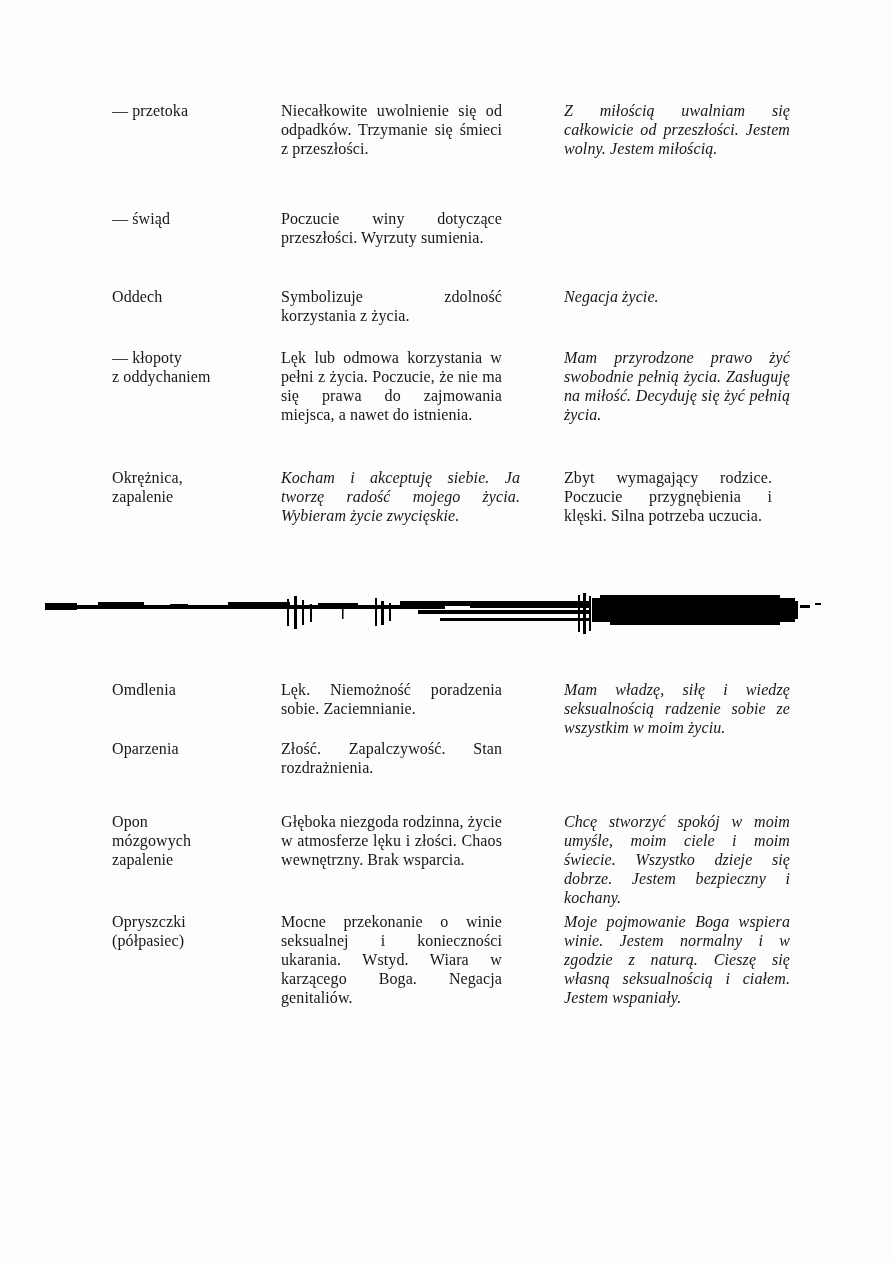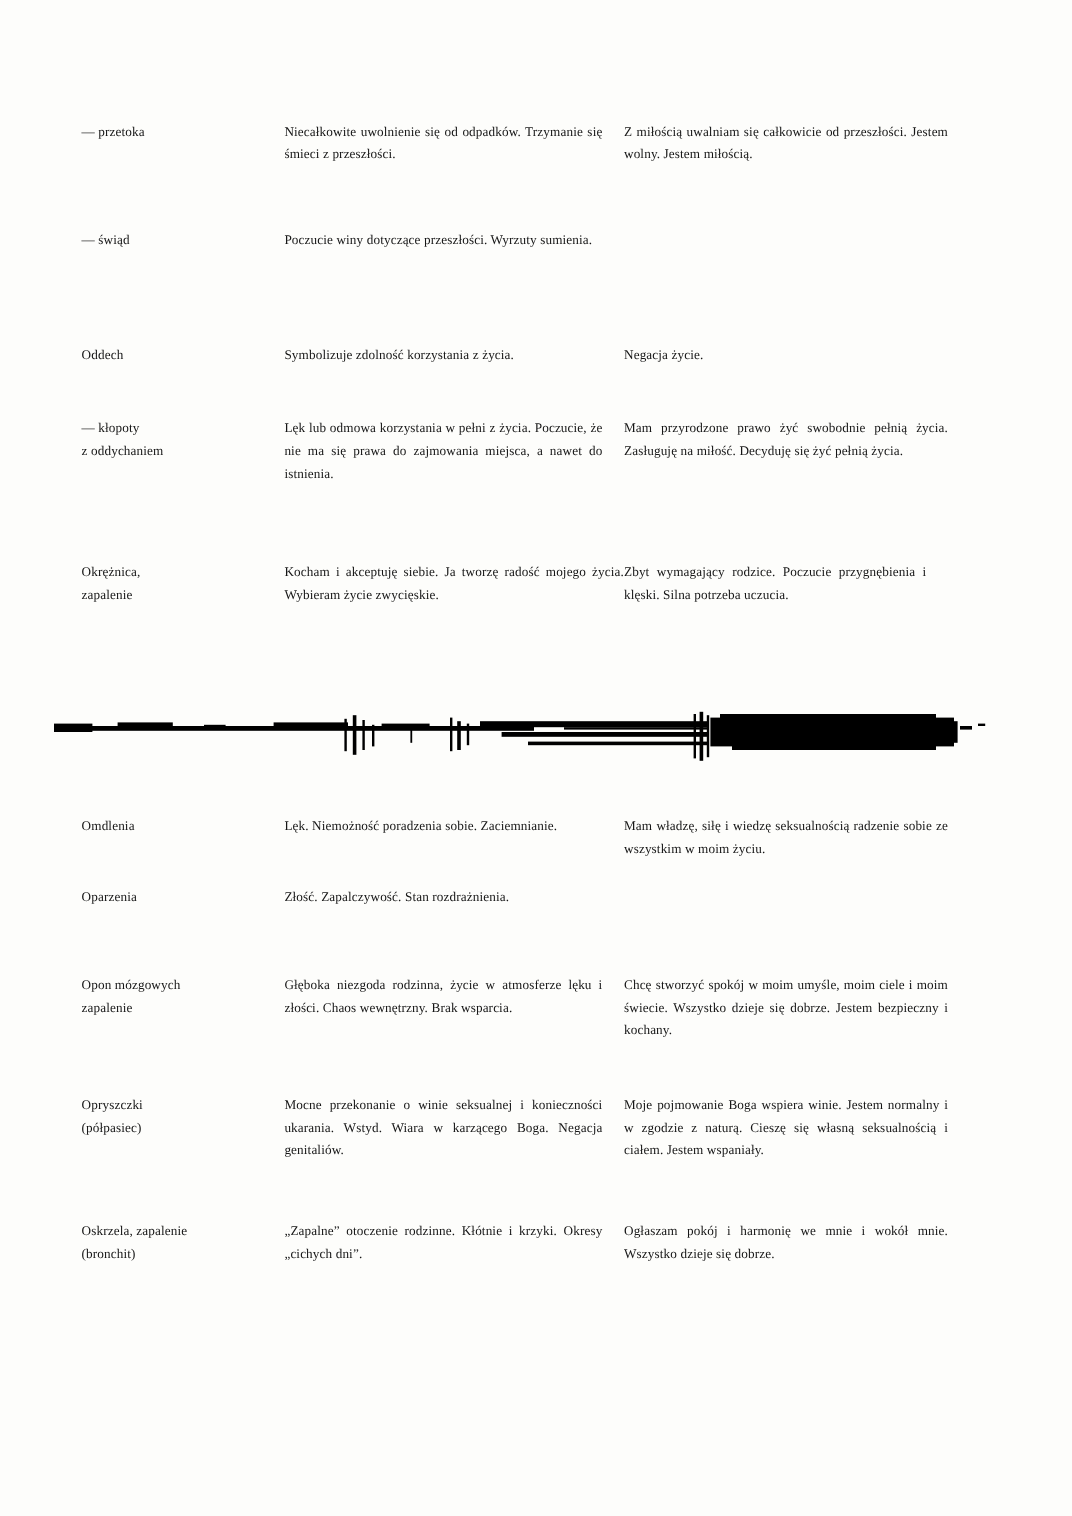--- a/index.html
+++ b/index.html
@@ -20,34 +20,36 @@
   .row {
     position: absolute;
     left: 0;
     width: 893px;
     display: grid;
     grid-template-columns: 169px 283px 270px;
     padding-left: 68px;
     box-sizing: border-box;
   }
   .cell {
-    font-size: 11px;
+    font-size: 16px;
     line-height: 19px;
     letter-spacing: 0.1px;
+    margin-left: 44px;
   }
   .ailment {
     white-space: pre-line;
     padding-right: 14px;
   }
   .cause {
     text-align: justify;
     padding-right: 18px;
     hyphens: auto;
   }
   .affirmation {
+    font-style: italic;
     text-align: justify;
     hyphens: auto;
   }
   .divider-svg {
     position: absolute;
     left: 0;
     top: 593px;
     width: 893px;
     height: 42px;
   }
@@ -56,21 +58,21 @@
 <body>
 
 <div class="page">
 
   <div class="row" style="top:101px">
     <div class="cell ailment">— przetoka</div>
     <div class="cell cause">Niecałkowite uwolnienie się od odpadków. Trzymanie się śmieci z przeszłości.</div>
     <div class="cell affirmation">Z miłością uwalniam się całkowicie od przeszłości. Jestem wolny. Jestem miłością.</div>
   </div>
 
-  <div class="row" style="top:191px">
+  <div class="row" style="top:209px">
     <div class="cell ailment">— świąd</div>
     <div class="cell cause">Poczucie winy dotyczące przeszłości. Wyrzuty sumienia.</div>
   </div>
 
   <div class="row" style="top:287px">
     <div class="cell ailment">Oddech</div>
     <div class="cell cause">Symbolizuje zdolność korzystania z życia.</div>
     <div class="cell affirmation">Negacja życie.</div>
   </div>
 
@@ -144,20 +146,14 @@
     <div class="cell affirmation">Chcę stworzyć spokój w moim umyśle, moim ciele i moim świecie. Wszystko dzieje się dobrze. Jestem bezpieczny i kochany.</div>
   </div>
 
   <div class="row" style="top:912px">
     <div class="cell ailment">Opryszczki
 (półpasiec)</div>
     <div class="cell cause">Mocne przekonanie o winie seksualnej i konieczności ukarania. Wstyd. Wiara w karzącego Boga. Negacja genitaliów.</div>
     <div class="cell affirmation">Moje pojmowanie Boga wspiera winie. Jestem normalny i w zgodzie z naturą. Cieszę się własną seksualnością i ciałem. Jestem wspaniały.</div>
   </div>
 
-  <div class="row" style="top:1017px">
-    <div class="cell ailment">Oskrzela, zapalenie
-(bronchit)</div>
-    <div class="cell cause">„Zapalne” otoczenie rodzinne. Kłótnie i krzyki. Okresy „cichych dni”.</div>
-    <div class="cell affirmation">Ogłaszam pokój i harmonię we mnie i wokół mnie. Wszystko dzieje się dobrze.</div>
-  </div>
 
 </div>
 
 </body></html>

